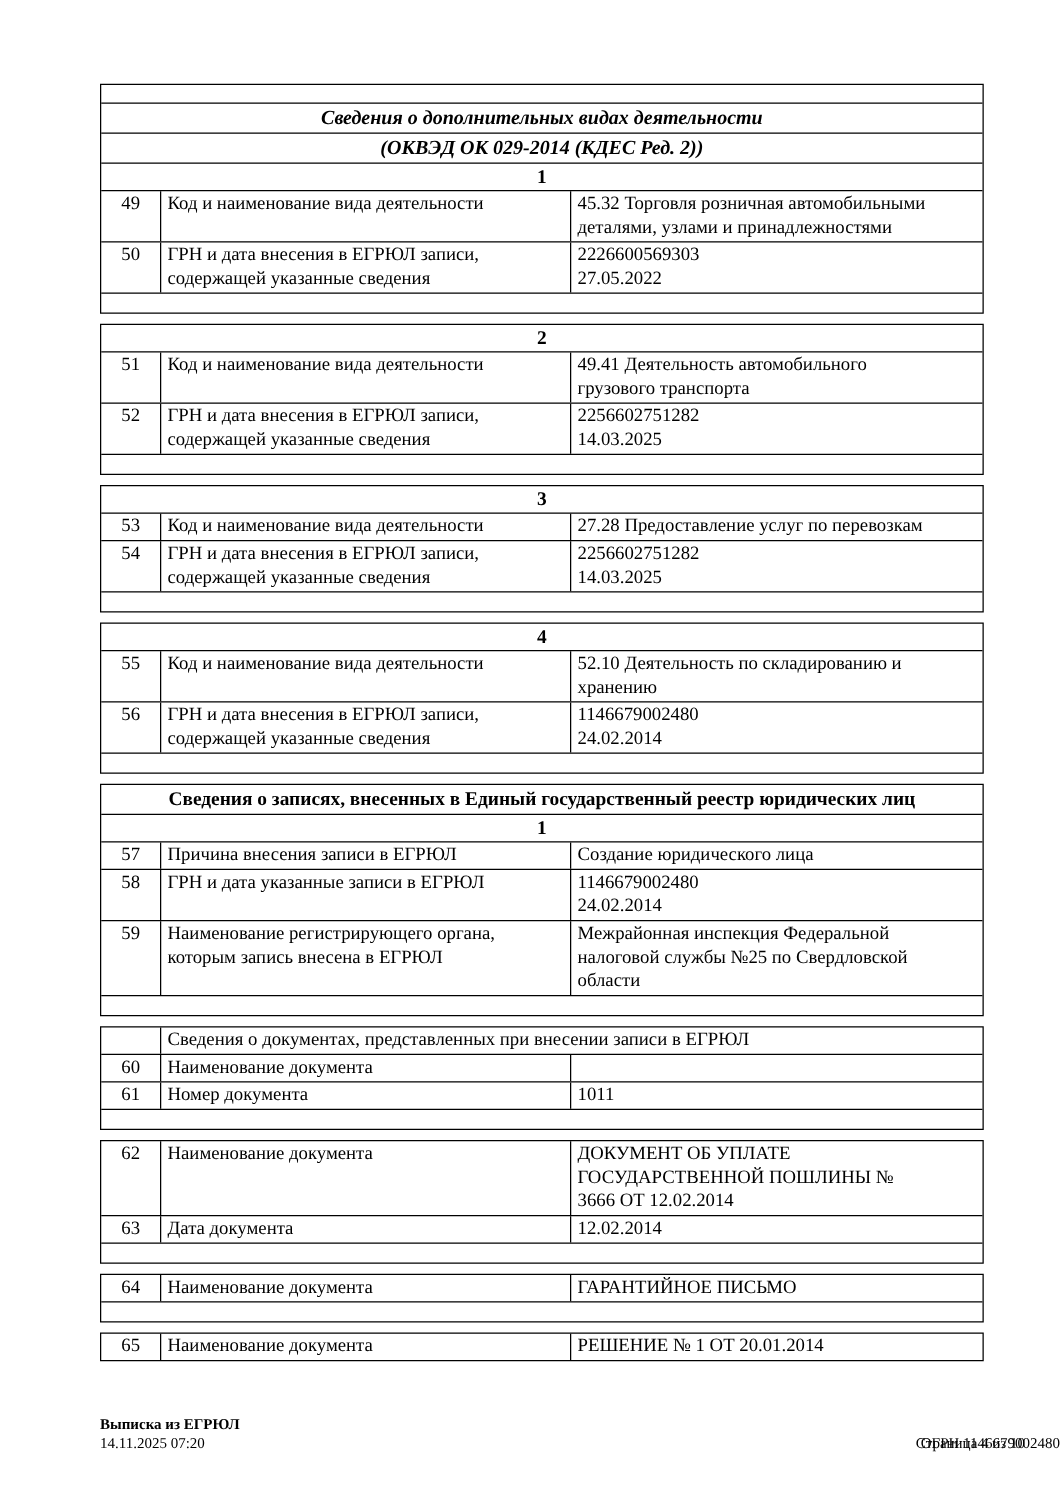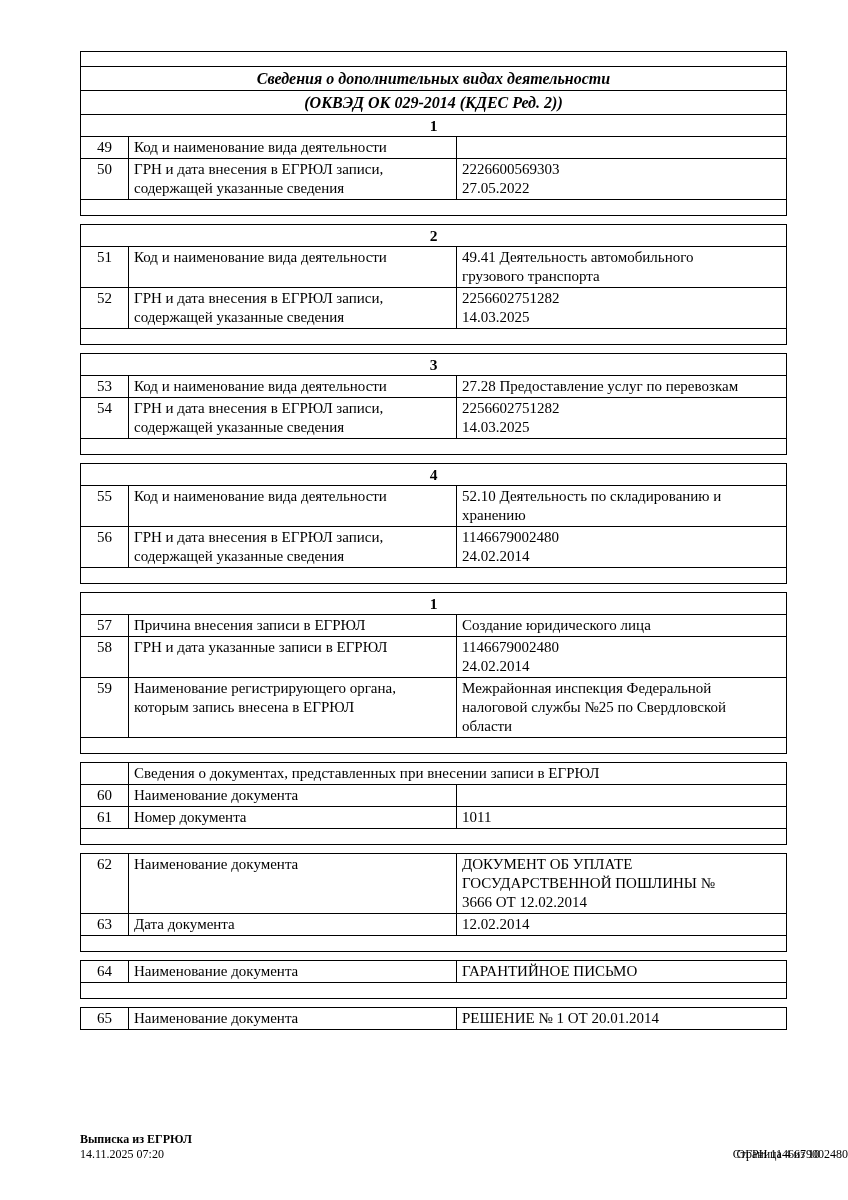--- a/index.html
+++ b/index.html
@@ -1,21 +1,21 @@
 <!DOCTYPE html>
 <html><head>
 <meta charset="utf-8">
 <style>
   html,body{margin:0;padding:0;}
   body{
     width:848px;height:1200px;position:relative;
     background:#ffffff;color:#000;
     font-family:"Liberation Serif", "DejaVu Serif", serif;
   }
-  .content{position:absolute;left:80px;top:51px;width:707px;}
+  .content{position:absolute;left:80px;top:67px;width:707px;}
   .tbl{border:1px solid #000;margin-bottom:8px;box-sizing:border-box;}
   .row{display:grid;grid-template-columns:48px 328px 1fr;border-top:1px solid #000;}
   .row:first-child{border-top:none;}
   .row.full{display:block;}
   .row.two{grid-template-columns:48px 1fr;}
   .cell{padding:1px 5px;font-size:15px;line-height:19px;white-space:pre-line;box-sizing:border-box;}
   .cn{text-align:center;border-right:1px solid #000;white-space:normal;padding:1px 2px;}
   .cl{border-right:1px solid #000;}
   .title-row{text-align:center;font-weight:bold;font-style:italic;font-size:16px;line-height:21px;padding:1px 4px;}
   .rec-title{font-style:normal;font-size:15.5px;}
@@ -34,20 +34,22 @@
 <div class="content">
 
   <div class="tbl">
     <div class="row full empty-top"></div>
     <div class="row full title-row">Сведения о дополнительных видах деятельности</div>
     <div class="row full title-row">(ОКВЭД ОК 029-2014 (КДЕС Ред. 2))</div>
     <div class="row full numrow">1</div>
     <div class="row">
       <div class="cell cn">49</div>
       <div class="cell cl">Код и наименование вида деятельности</div>
+      <div class="cell cv">45.32 Торговля розничная автомобильными
+деталями, узлами и принадлежностями</div>
     </div>
     <div class="row">
       <div class="cell cn">50</div>
       <div class="cell cl">ГРН и дата внесения в ЕГРЮЛ записи,
 содержащей указанные сведения</div>
       <div class="cell cv">2226600569303
 27.05.2022</div>
     </div>
     <div class="row full sp"></div>
   </div>
@@ -99,20 +101,21 @@
       <div class="cell cn">56</div>
       <div class="cell cl">ГРН и дата внесения в ЕГРЮЛ записи,
 содержащей указанные сведения</div>
       <div class="cell cv">1146679002480
 24.02.2014</div>
     </div>
     <div class="row full sp"></div>
   </div>
 
   <div class="tbl">
+    <div class="row full title-row rec-title">Сведения о записях, внесенных в Единый государственный реестр юридических лиц</div>
     <div class="row full numrow">1</div>
     <div class="row">
       <div class="cell cn">57</div>
       <div class="cell cl">Причина внесения записи в ЕГРЮЛ</div>
       <div class="cell cv">Создание юридического лица</div>
     </div>
     <div class="row">
       <div class="cell cn">58</div>
       <div class="cell cl">ГРН и дата указанные записи в ЕГРЮЛ</div>
       <div class="cell cv">1146679002480

